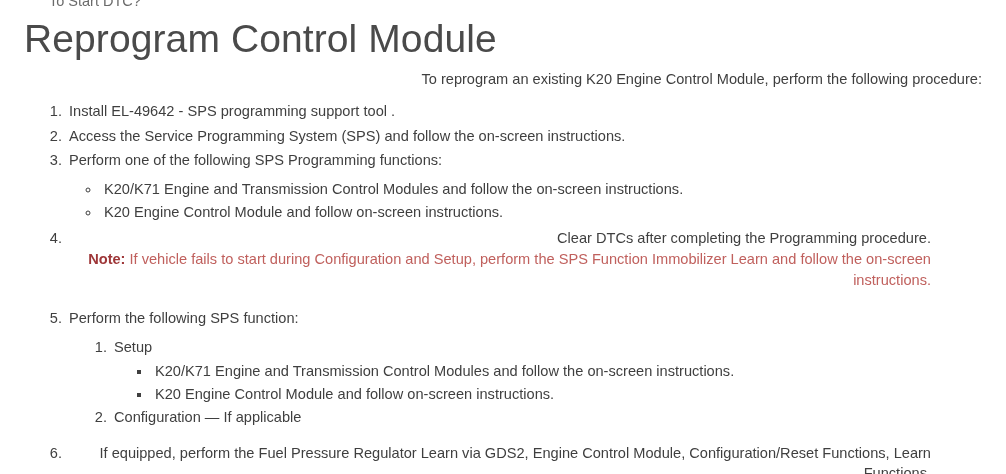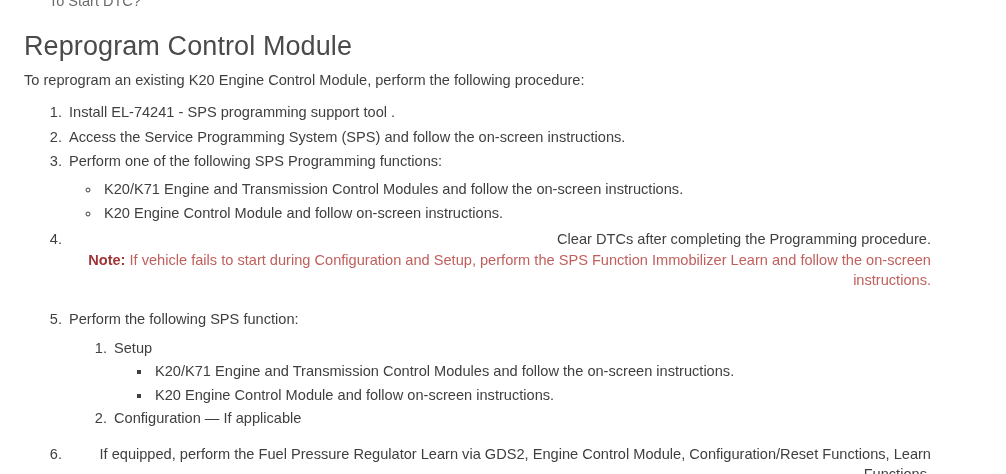--- a/index.html
+++ b/index.html
@@ -31,33 +31,34 @@
     left: 49px;
     top: -7px;
     font-size: 14.5px;
     color: #5a5a5a;
     white-space: nowrap;
     opacity: 0.9;
   }
 
   .page-title {
     margin: 0;
-    padding-top: 31px;
-    font-size: 27px;
+    padding-top: 16px;
+    font-size: 39px;
     font-weight: 300;
     line-height: 1.18;
     letter-spacing: 0.1px;
     color: #4a4a4a;
   }
 
   .intro {
     margin: 7px 0 0 0;
     font-size: 14.6px;
     line-height: 1.45;
     color: #3f3f3f;
+    text-align: right;
   }
 
   ol.steps {
     margin: 11px 0 0 0;
     padding-left: 42px;
     font-size: 14.6px;
     line-height: 1.38;
     color: #3f3f3f;
     list-style-position: outside;
   }
@@ -130,21 +131,21 @@
 
   <div class="clipped-top">To Start DTC?</div>
 
   <h1 class="page-title">Reprogram Control Module</h1>
 
   <p class="intro">To reprogram an existing K20 Engine Control Module, perform the following procedure:</p>
 
   <ol class="steps">
 
     <li>
-      <span>Install EL-74241 - SPS programming support tool .</span>
+      <span>Install EL-49642 - SPS programming support tool .</span>
     </li>
 
     <li>
       <span>Access the Service Programming System (SPS) and follow the on-screen instructions.</span>
     </li>
 
     <li>
       <span>Perform one of the following SPS Programming functions:</span>
       <ul class="sub-circle">
         <li>K20/K71 Engine and Transmission Control Modules and follow the on-screen instructions.</li>

